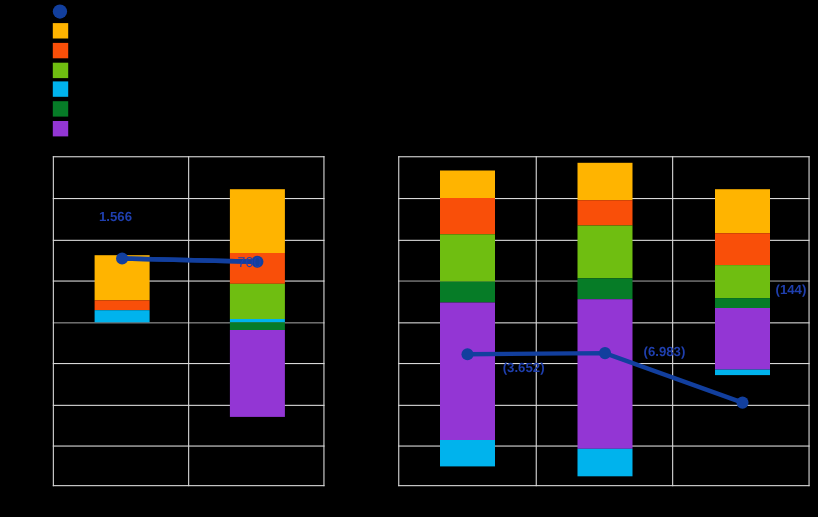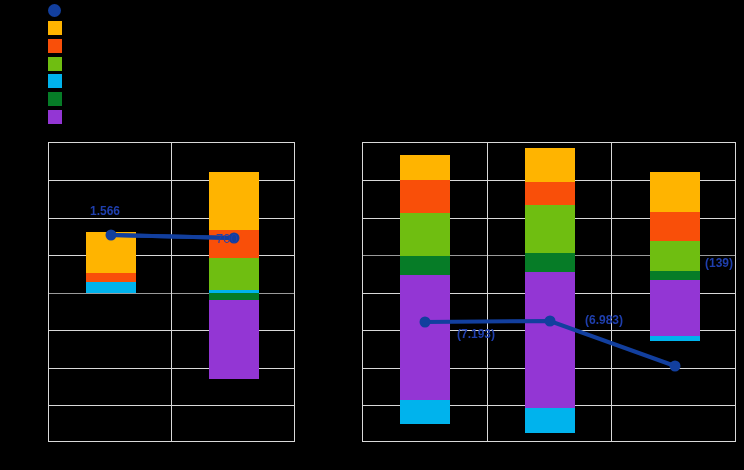--- a/index.html
+++ b/index.html
@@ -187,21 +187,21 @@
     <div class="seg" style="top:128px; height:79px; background:#9336d4;"></div>
   </div>
 
   <svg class="line-svg" width="247" height="300">
     <polyline points="63,93 186,96" fill="none" stroke="#123f9e" stroke-width="4"></polyline>
     <line x1="63" y1="93" x2="186" y2="96" stroke="#123f9e" stroke-width="4"></line>
     <circle cx="63" cy="93" r="5.5" fill="#123f9e"></circle>
     <circle cx="186" cy="96" r="5.5" fill="#123f9e"></circle>
   </svg>
 
-  <div class="pt-label" style="left:42px; top:62px;">1.566</div>
+  <div class="pt-label" style="left:42px; top:48px;">1.566</div>
 
   <div class="seg-label" style="left:168px; top:89px;">700</div>
 </div>
 
 <div class="panel" id="right-chart" style="left:362px; top:142px; width:374px; height:300px;">
 
   <div class="plot">
     <div class="gridline-h" style="top:0px;"></div>
     <div class="gridline-h" style="top:38px;"></div>
     <div class="gridline-h" style="top:76px;"></div>
@@ -245,16 +245,16 @@
     <div class="seg" style="top:164px; height:5px;  background:#00b3ed;"></div>
   </div>
 
   <svg class="line-svg" width="374" height="300">
     <polyline points="63,180 188,179 313,224" fill="none" stroke="#123f9e" stroke-width="4"></polyline>
     <circle cx="63" cy="180" r="5.5" fill="#123f9e"></circle>
     <circle cx="188" cy="179" r="5.5" fill="#123f9e"></circle>
     <circle cx="313" cy="224" r="5.5" fill="#123f9e"></circle>
   </svg>
 
-  <div class="pt-label" style="left:95px; top:185px;">(7.193)</div>
+  <div class="pt-label" style="left:95px; top:185px;">(3.652)</div>
   <div class="pt-label" style="left:223px; top:171px;">(6.983)</div>
-  <div class="pt-label" style="left:343px; top:114px;">(139)</div>
+  <div class="pt-label" style="left:343px; top:114px;">(144)</div>
 </div>
 
 </body></html>

